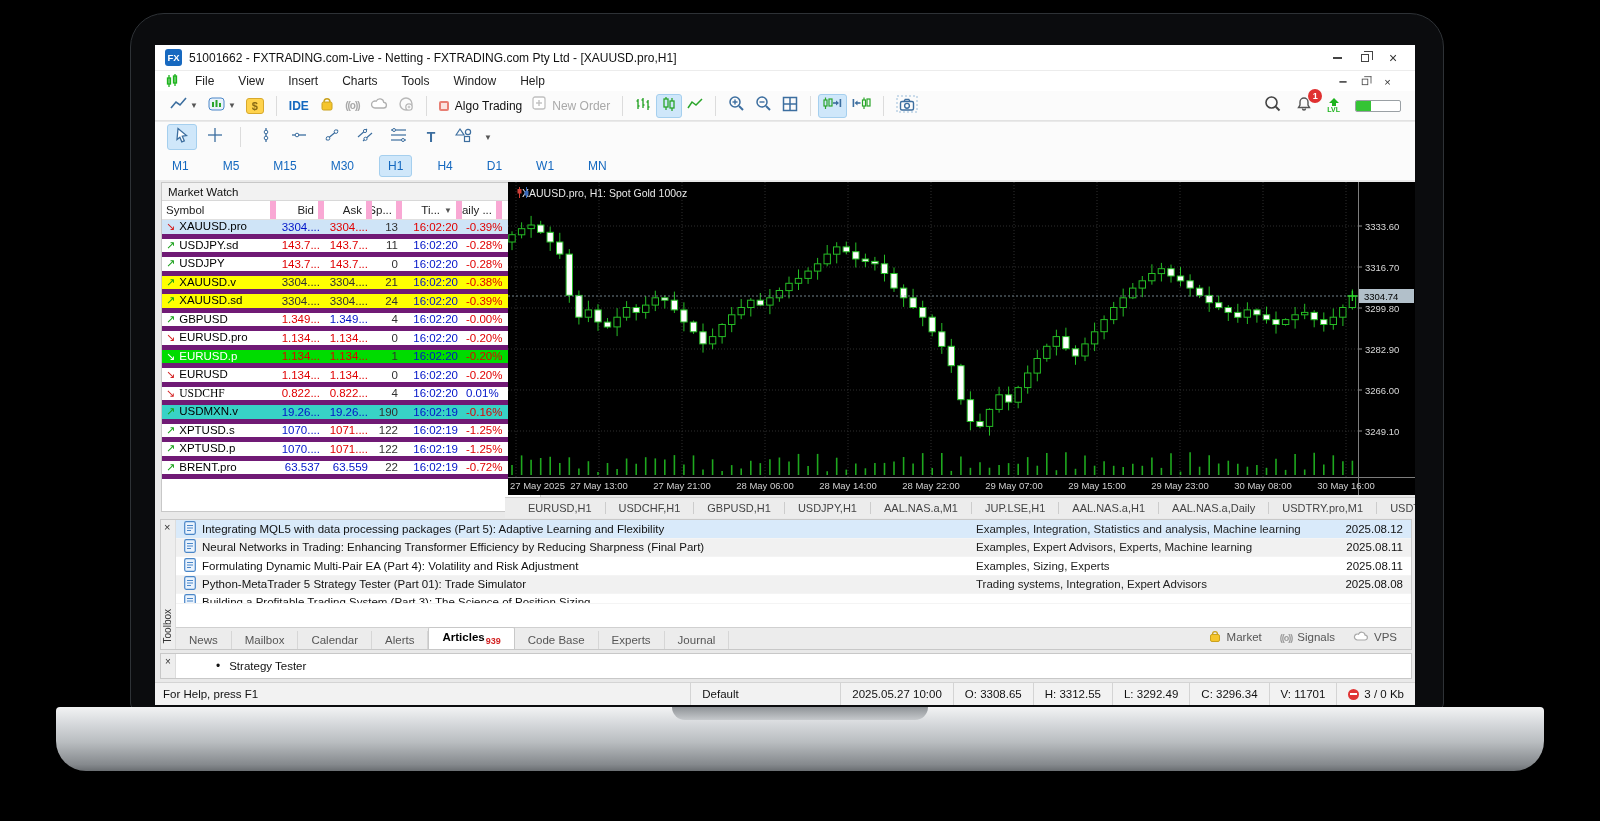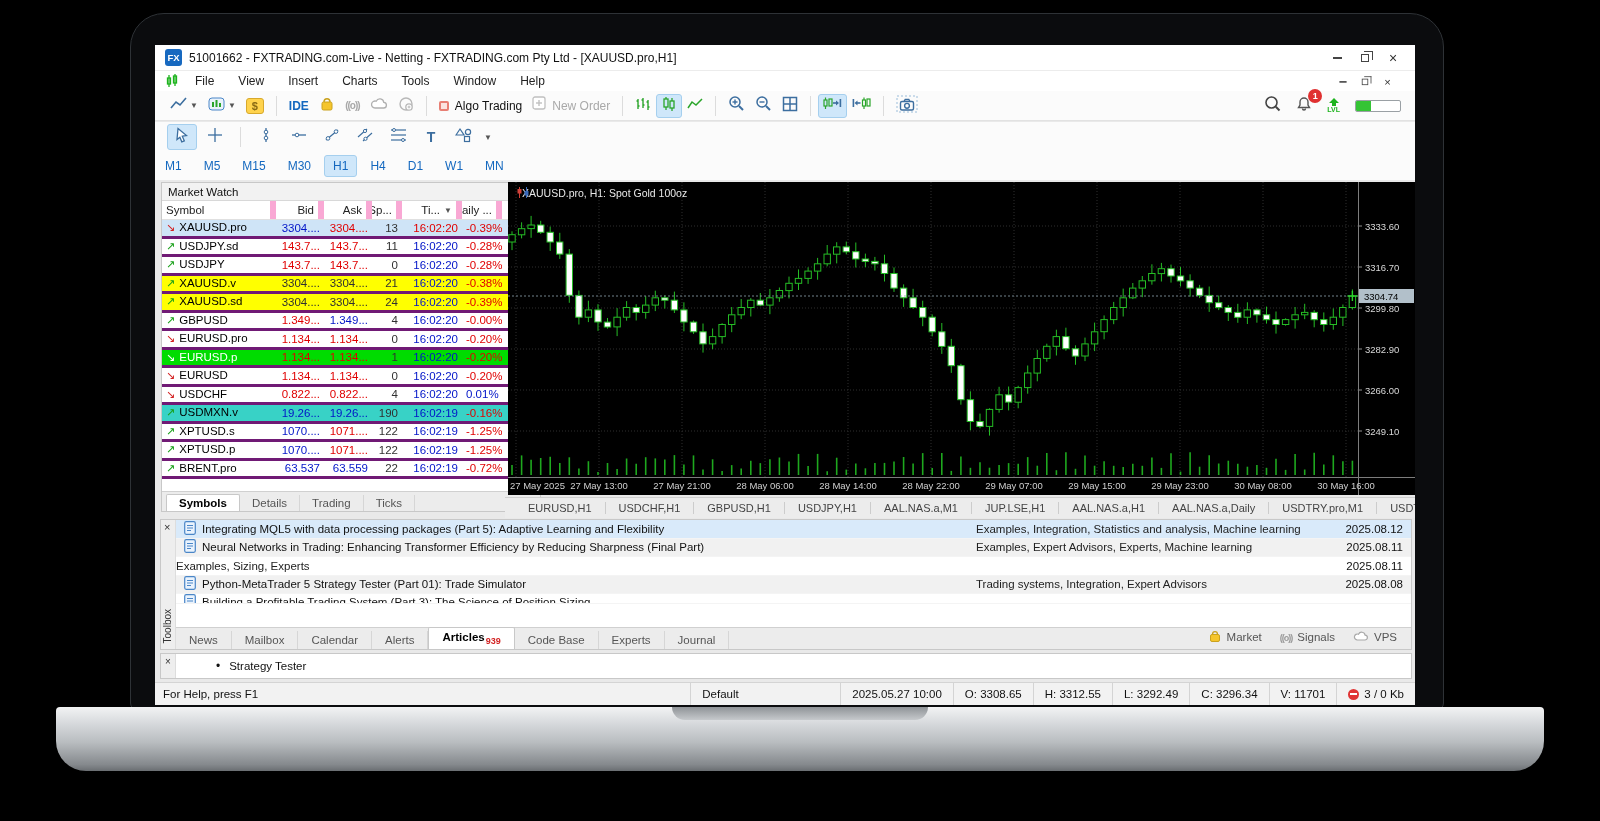--- a/index.html
+++ b/index.html
@@ -59,37 +59,37 @@
     font-size:7px; font-weight:bold; line-height:1.1; }
   .batt { width:46px; height:12px; border:1px solid #9aa0a4; background:#fff; border-radius:2px; overflow:hidden; }
   .batt-fill { width:34%; height:100%; background:#35c435; }
   .toolbar2 { position:absolute; left:0; top:77px; width:100%; height:30px; background:#fbfbfb;
     display:flex; align-items:center; padding:0 12px; gap:3px; }
   .t2btn { width:30px; height:26px; display:inline-flex; align-items:center; justify-content:center;
     border-radius:3px; border:1px solid transparent; }
   .t2btn.active { background:#cfe7fa; border:1px solid #a5cfee; }
   .t-icon { color:#3c6e9f; font-weight:bold; font-size:14px; }
   .tfbar { position:absolute; left:0; top:107px; width:100%; height:28px; background:#fbfbfb;
-    display:flex; align-items:center; padding-left:1px; gap:4px; }
+    display:flex; align-items:center; padding-left:8px; gap:16px; }
   .tf-item { font-size:12px; color:#1468bf; padding:3px 8px; border:1px solid transparent; border-radius:3px; }
   .tf-item.active { background:#cfe7fa; border:1px solid #a5cfee; }
   
   .mwatch { position:absolute; left:6px; top:137px; width:380px; height:330px; background:#fff;
     border:1px solid #c8c8c8; }
   .mw-head { height:18px; background:#f2f2f2; border-bottom:1px solid #d8d8d8; display:flex;
     align-items:center; font-size:11.5px; color:#111; padding:0 6px; }
   .mw-head .x { margin-left:auto; color:#444; font-size:13px; line-height:1; }
   .mw-cols { height:19px; display:flex; align-items:center; border-bottom:1px solid #e0e0e0;
     font-size:11.5px; color:#222; }
   .mw-col { padding:0 4px; border-right:6px solid #f9a8d4; white-space:nowrap; overflow:hidden; height:100%;
     display:flex; align-items:center; flex:none; }
   .mw-col.num { justify-content:flex-end; }
   .sort-arrow { font-size:8px; color:#555; margin-left:4px; }
   .mw-rows { position:relative; }
-  .mw-row { display:flex; height:18.5px; align-items:center; font-size:11.5px; border-bottom:3px solid #701a75; }
+  .mw-row { display:flex; height:18.5px; align-items:center; font-size:11.5px; border-bottom:5px solid #701a75; }
   .mw-cell { padding:0 4px; white-space:nowrap; overflow:hidden; flex:none; }
   .mw-cell.num { text-align:right; }
   .bg-selected { background:#cfe4f7; }
   .bg-yellow { background:#ffff00; }
   .bg-green { background:#00dc00; }
   .bg-teal { background:#38d2c6; }
   .mw-arrow { margin-right:4px; font-size:11px; }
   .mw-scroll { position:absolute; right:0; top:0; width:5px; height:100%; background:#f4f4f4; }
   .mw-thumb { position:absolute; top:2px; left:0; width:5px; height:62px; background:#c9c9c9; border-radius:2px; }
   .mw-tabs { position:absolute; left:0; bottom:0; width:100%; height:20px; background:#ececec;
@@ -544,21 +544,21 @@
             </div>
             <div class="mw-row bg-none">
               <span class="mw-cell" style="width: 114px;"><span class="mw-arrow" style="color: rgb(212, 34, 34);">↘</span><span>EURUSD</span></span>
               <span class="mw-cell num" style="width: 48px; color: rgb(224, 0, 0);">1.134...</span>
               <span class="mw-cell num" style="width: 48px; color: rgb(224, 0, 0);">1.134...</span>
               <span class="mw-cell num" style="width: 30px; color: rgb(48, 48, 48);">0</span>
               <span class="mw-cell num" style="width: 60px; color: rgb(0, 20, 200);">16:02:20</span>
               <span class="mw-cell num" style="width: 40px; color: rgb(224, 0, 0);">-0.20%</span>
             </div>
             <div class="mw-row bg-none">
-              <span class="mw-cell" style="width: 114px;"><span class="mw-arrow" style="color: rgb(212, 34, 34);">↘</span><span>USDCHF</span></span>
+              <span class="mw-cell" style="width: 114px; font-family: Liberation Serif, serif;"><span class="mw-arrow" style="color: rgb(212, 34, 34);">↘</span><span>USDCHF</span></span>
               <span class="mw-cell num" style="width: 48px; color: rgb(224, 0, 0);">0.822...</span>
               <span class="mw-cell num" style="width: 48px; color: rgb(224, 0, 0);">0.822...</span>
               <span class="mw-cell num" style="width: 30px; color: rgb(48, 48, 48);">4</span>
               <span class="mw-cell num" style="width: 60px; color: rgb(0, 20, 200);">16:02:20</span>
               <span class="mw-cell num" style="width: 40px; color: rgb(0, 20, 200);">0.01%</span>
             </div>
             <div class="mw-row bg-teal">
               <span class="mw-cell" style="width: 114px;"><span class="mw-arrow" style="color: rgb(24, 160, 24);">↗</span><span>USDMXN.v</span></span>
               <span class="mw-cell num" style="width: 48px; color: rgb(0, 20, 200);">19.26...</span>
               <span class="mw-cell num" style="width: 48px; color: rgb(0, 20, 200);">19.26...</span>
@@ -586,26 +586,20 @@
               <span class="mw-cell" style="width: 114px;"><span class="mw-arrow" style="color: rgb(24, 160, 24);">↗</span><span>BRENT.pro</span></span>
               <span class="mw-cell num" style="width: 48px; color: rgb(0, 20, 200);">63.537</span>
               <span class="mw-cell num" style="width: 48px; color: rgb(0, 20, 200);">63.559</span>
               <span class="mw-cell num" style="width: 30px; color: rgb(48, 48, 48);">22</span>
               <span class="mw-cell num" style="width: 60px; color: rgb(0, 20, 200);">16:02:19</span>
               <span class="mw-cell num" style="width: 40px; color: rgb(224, 0, 0);">-0.72%</span>
             </div>
           </div>
         <div class="mw-scroll" style="top:37px;height:273px;">
             <span class="mw-thumb"></span>
-          </div>
-        <div class="mw-tabs" id="mw-tabs">
-            <span class="mw-tab active">Symbols</span>
-            <span class="mw-tab">Details</span>
-            <span class="mw-tab">Trading</span>
-            <span class="mw-tab">Ticks</span>
           </div>
       </div>
 
       <div class="chart">
         <svg id="chart-svg" width="907" height="313" viewBox="0 0 907 313">
             <line x1="8" y1="0" x2="8" y2="295" stroke="#2e2e2e" stroke-dasharray="1 2"></line>
             <line x1="91" y1="0" x2="91" y2="295" stroke="#2e2e2e" stroke-dasharray="1 2"></line>
             <line x1="174" y1="0" x2="174" y2="295" stroke="#2e2e2e" stroke-dasharray="1 2"></line>
             <line x1="257" y1="0" x2="257" y2="295" stroke="#2e2e2e" stroke-dasharray="1 2"></line>
             <line x1="340" y1="0" x2="340" y2="295" stroke="#2e2e2e" stroke-dasharray="1 2"></line>
@@ -972,20 +966,29 @@
                       <line x1="3" y1="4.5" x2="9" y2="4.5" stroke="#4a86c8"></line>
                       <line x1="3" y1="7" x2="9" y2="7" stroke="#4a86c8"></line>
                       <line x1="3" y1="9.5" x2="7" y2="9.5" stroke="#4a86c8"></line>
                     </svg></span>
                   <span>Neural Networks in Trading: Enhancing Transformer Efficiency by Reducing Sharpness (Final Part)</span>
                 </span>
                 <span class="cat">Examples, Expert Advisors, Experts, Machine learning</span>
                 <span class="date">2025.08.11</span>
               </div>
               <div class="tb-row">
+                <span class="name">
+                  <span><svg width="12" height="14" viewBox="0 0 12 14">
+                      <rect x="0.7" y="0.7" width="10.6" height="12.6" rx="1.5" fill="#eaf3fd" stroke="#4a86c8" stroke-width="1.2"></rect>
+                      <line x1="3" y1="4.5" x2="9" y2="4.5" stroke="#4a86c8"></line>
+                      <line x1="3" y1="7" x2="9" y2="7" stroke="#4a86c8"></line>
+                      <line x1="3" y1="9.5" x2="7" y2="9.5" stroke="#4a86c8"></line>
+                    </svg></span>
+                  <span>Formulating Dynamic Multi-Pair EA (Part 4): Volatility and Risk Adjustment</span>
+                </span>
                 <span class="cat">Examples, Sizing, Experts</span>
                 <span class="date">2025.08.11</span>
               </div>
               <div class="tb-row">
                 <span class="name">
                   <span><svg width="12" height="14" viewBox="0 0 12 14">
                       <rect x="0.7" y="0.7" width="10.6" height="12.6" rx="1.5" fill="#eaf3fd" stroke="#4a86c8" stroke-width="1.2"></rect>
                       <line x1="3" y1="4.5" x2="9" y2="4.5" stroke="#4a86c8"></line>
                       <line x1="3" y1="7" x2="9" y2="7" stroke="#4a86c8"></line>
                       <line x1="3" y1="9.5" x2="7" y2="9.5" stroke="#4a86c8"></line>

